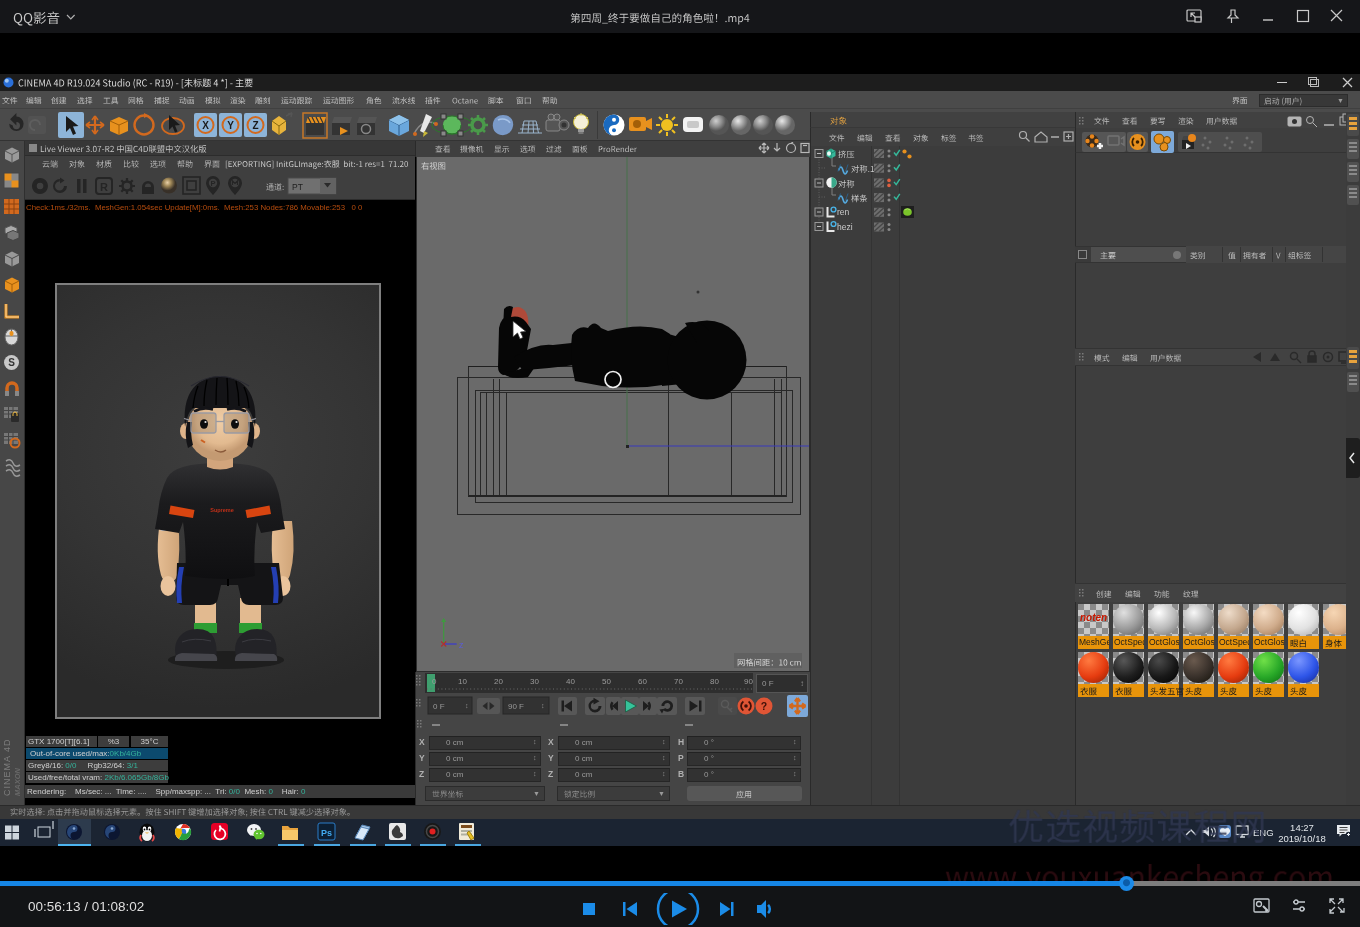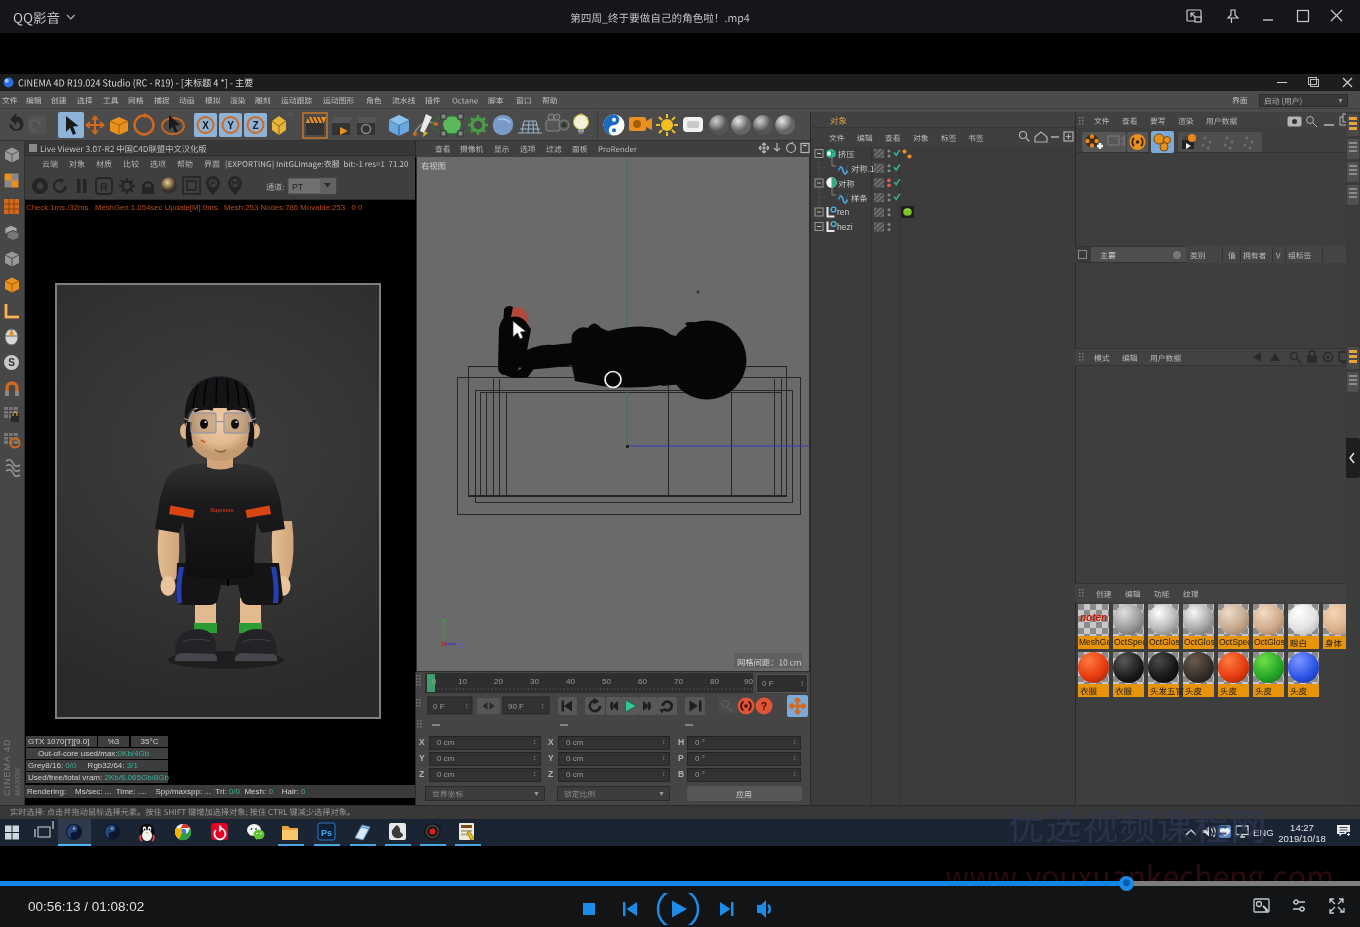--- a/index.html
+++ b/index.html
@@ -1,19 +1,19 @@
 <!DOCTYPE html>
 <html><head><meta charset="utf-8">
 <style>
 *{margin:0;padding:0;box-sizing:border-box}
 html,body{width:1360px;height:927px;background:#000;overflow:hidden;font-family:"Liberation Sans",sans-serif}
 #stage{position:relative;width:1360px;height:927px;background:#000}
 .a{position:absolute}
 svg{display:block}
-.fld{background:#323232;border:1px solid #262626;border-top-color:#222;color:#999;font-size:8px;line-height:12px;padding-left:7px}
+.fld{background:#323232;border:1px solid #262626;border-top-color:#222;color:#999;font-size:8px;line-height:12px;padding-left:16px}
 .spin{position:absolute;right:2px;top:2px;width:5px;color:#888;font-size:7px;line-height:5px}
 </style></head>
 <body>
 <div id="stage">
 
 <div class="a" id="vid" style="left:0;top:74;width:1360px;height:772px"></div>
 
 <div class="a" style="left:0;top:74px;width:1360px;height:17px;background:#1d1d1d">
   <svg class="a" style="left:3px;top:3px" width="11" height="11">
         <circle cx="5.5" cy="5.5" r="5" fill="#2a6fd8"></circle>
@@ -373,24 +373,24 @@
         <path d="M136 137.5 l-7 -2 M194 137.5 l7 -2" fill="none"></path>
 </g>
 <ellipse cx="149" cy="141" rx="4" ry="4.8" fill="#0c0c0e"></ellipse>
       <ellipse cx="180" cy="141" rx="4" ry="4.8" fill="#0c0c0e"></ellipse>
 <circle cx="150.5" cy="139" r="1.1" fill="#e8e8e8"></circle>
       <circle cx="181.5" cy="139" r="1.1" fill="#e8e8e8"></circle>
 <path d="M160 167 q6 4 11 0" stroke="#8a5a3a" stroke-width="1.4" fill="none"></path>
 <path d="M146 157 l4 2.5" stroke="#cc6020" stroke-width="2"></path>
 </svg>
 
-<div class="a" style="left:26px;top:736px;width:71px;height:11px;background:#3d3d3d;color:#d0d0d0;font-size:8px;line-height:11px;padding-left:2px;white-space:nowrap">GTX 1070[T][9.0]</div>
+<div class="a" style="left:26px;top:736px;width:71px;height:11px;background:#3d3d3d;color:#d0d0d0;font-size:8px;line-height:11px;padding-left:2px;white-space:nowrap">GTX 1700[T][6.1]</div>
 <div class="a" style="left:98px;top:736px;width:31px;height:11px;background:#3d3d3d;color:#d0d0d0;font-size:8px;line-height:11px;text-align:center">%3</div>
 <div class="a" style="left:131px;top:736px;width:37px;height:11px;background:#3d3d3d;color:#d0d0d0;font-size:8px;line-height:11px;text-align:center">35°C</div>
-<div class="a" style="left:26px;top:748px;width:142px;height:11px;background:#404040;color:#d0d0d0;font-size:8px;line-height:11px;padding-left:12px;white-space:nowrap">Out-of-core used/max:<span style="color:#35b39b">0Kb/4Gb</span></div>
+<div class="a" style="left:26px;top:748px;width:142px;height:11px;background:#0c4a6e;color:#d0d0d0;font-size:8px;line-height:11px;padding-left:4px;white-space:nowrap">Out-of-core used/max:<span style="color:#35b39b">0Kb/4Gb</span></div>
 <div class="a" style="left:26px;top:760px;width:142px;height:11px;background:#3d3d3d;color:#d0d0d0;font-size:8px;line-height:11px;padding-left:2px;white-space:nowrap">Grey8/16: <span style="color:#35b39b">0/0</span>&nbsp;&nbsp;&nbsp;&nbsp; Rgb32/64: <span style="color:#35b39b">3/1</span></div>
 <div class="a" style="left:26px;top:772px;width:142px;height:11px;background:#3d3d3d;color:#d0d0d0;font-size:8px;line-height:11px;padding-left:2px;white-space:nowrap">Used/free/total vram: <span style="color:#35b39b">2Kb/6.065Gb/8Gb</span></div>
 <div class="a" style="left:25px;top:785px;width:390px;height:13px;background:#3a3a3a;color:#d0d0d0;font-size:8px;line-height:13px;padding-left:2px;white-space:nowrap">Rendering:&nbsp;&nbsp;&nbsp; Ms/sec: ...&nbsp; Time: ....&nbsp;&nbsp;&nbsp; Spp/maxspp: ...&nbsp; Tri: <span style="color:#35b39b">0/0</span>&nbsp; Mesh: <span style="color:#35b39b">0</span>&nbsp;&nbsp;&nbsp; Hair: <span style="color:#35b39b">0</span></div>
 
 <div class="a" style="left:415px;top:141px;width:395px;height:16px;background:#3f3f3f;border-left:1px solid #2a2a2a"></div>
 <div class="a" style="left:416px;top:157px;width:394px;height:515px;background:#6a6a6a;border:1px solid #2c2c2c;border-top:none"></div>
 
 <svg class="a" style="left:416px;top:157px" width="393" height="515">
 <g stroke="#282828" fill="none" shape-rendering="crispEdges">
  <rect x="41" y="220" width="343" height="137"></rect>

